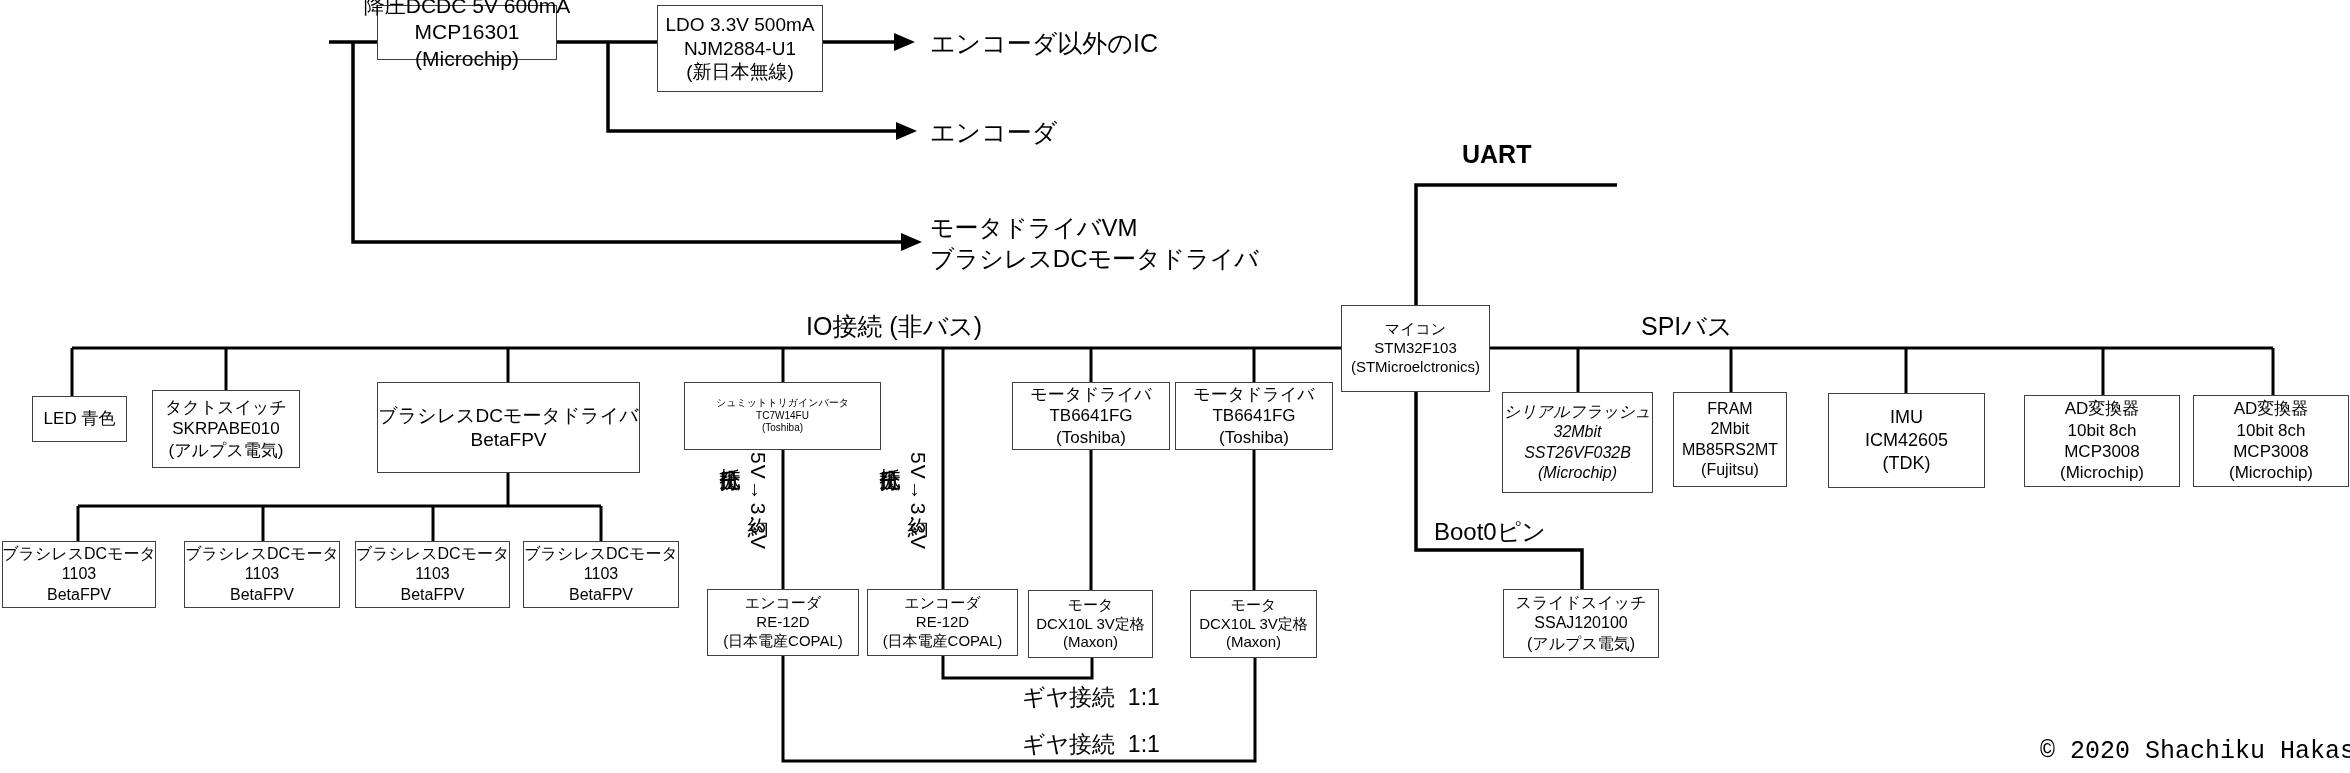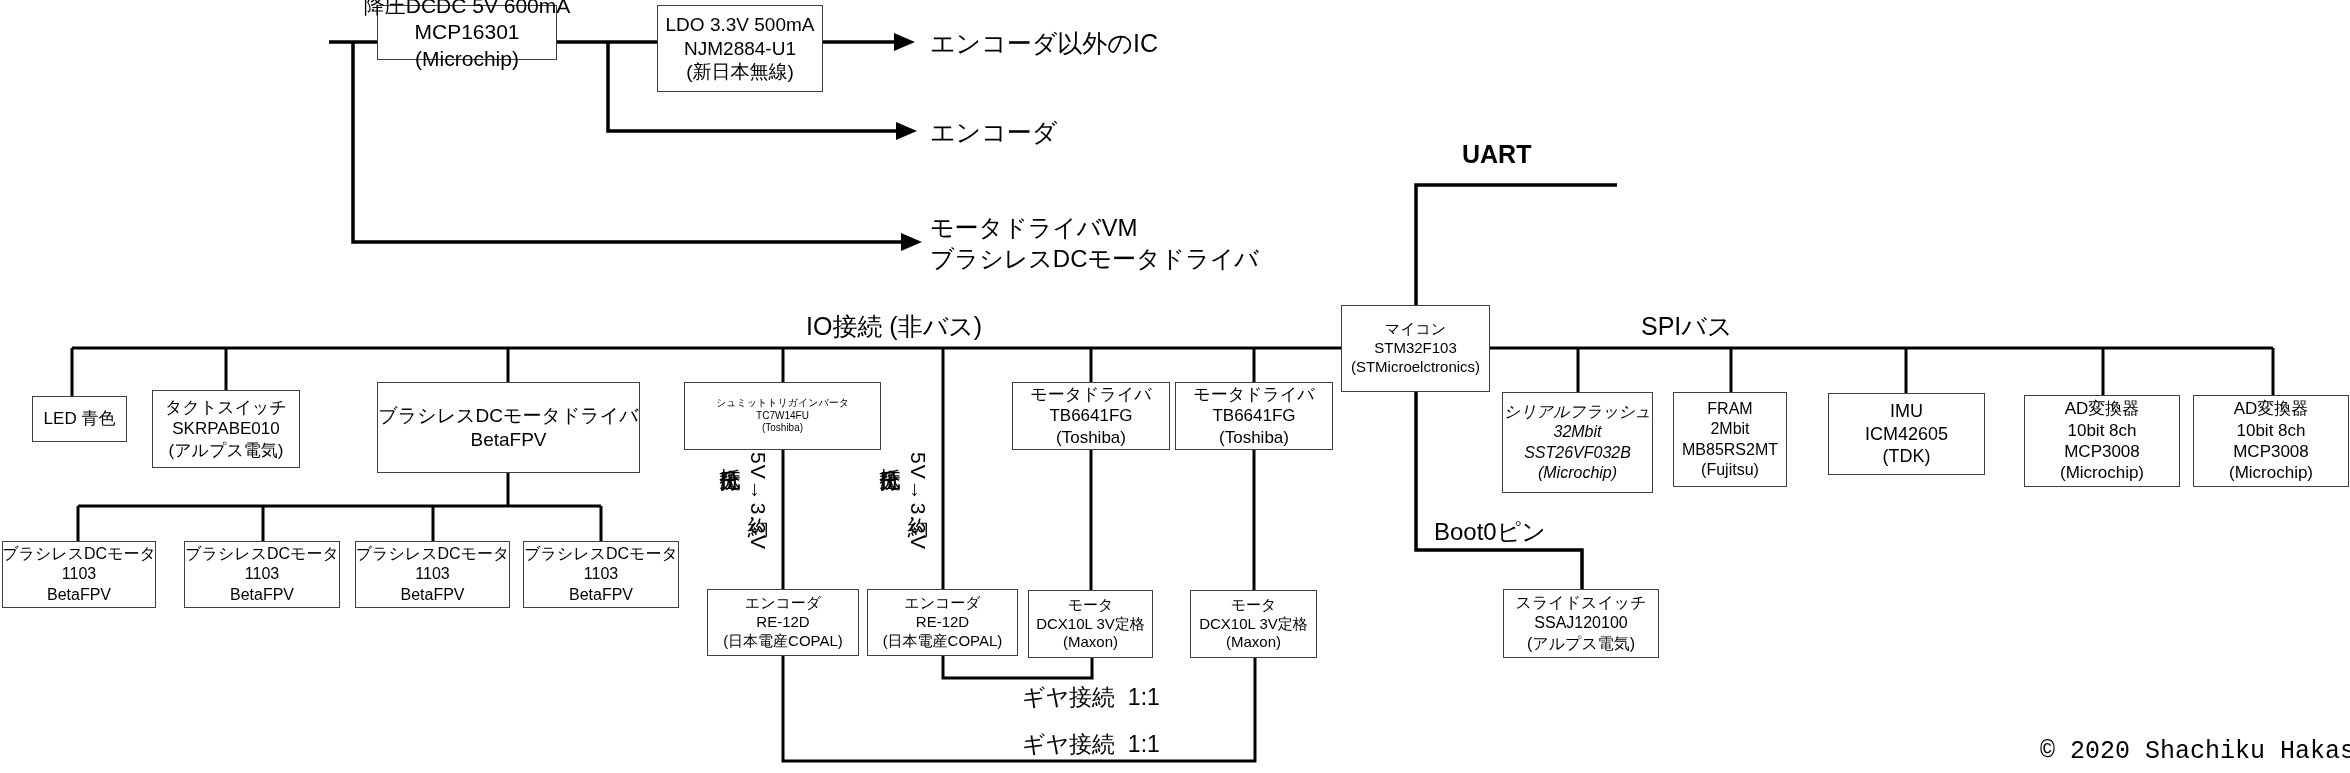--- a/index.html
+++ b/index.html
@@ -122,21 +122,21 @@
     <span>(Microchip)</span>
   </div>
 
   <div class="box" style="left:1673px;top:392px;width:114px;height:95px;font-size:16px;">
     <span>FRAM</span>
     <span>2Mbit</span>
     <span>MB85RS2MT</span>
     <span>(Fujitsu)</span>
   </div>
 
-  <div class="box" style="left:1828px;top:393px;width:157px;height:82px;font-size:18px;">
+  <div class="box" style="left:1828px;top:393px;width:157px;height:95px;font-size:18px;">
     <span>IMU</span>
     <span>ICM42605</span>
     <span>(TDK)</span>
   </div>
 
   <div class="box" style="left:2024px;top:395px;width:156px;height:92px;font-size:17px;">
     <span>AD変換器</span>
     <span>10bit 8ch</span>
     <span>MCP3008</span>
     <span>(Microchip)</span>

